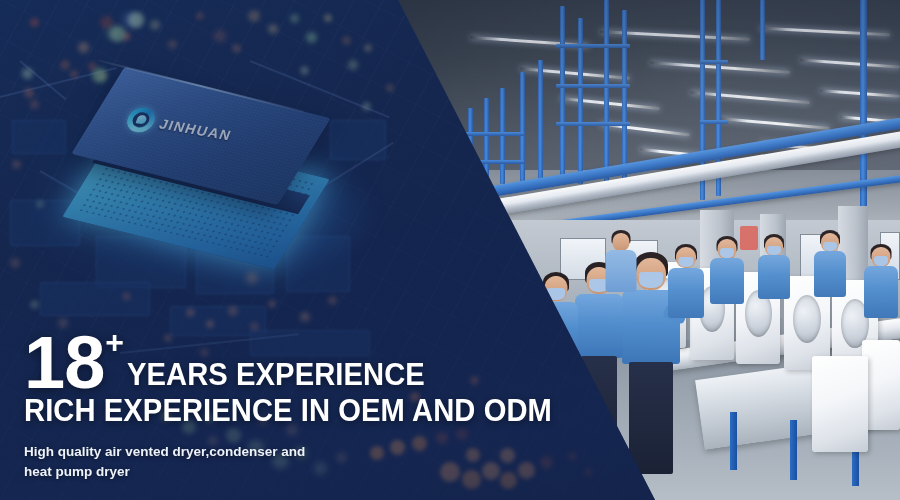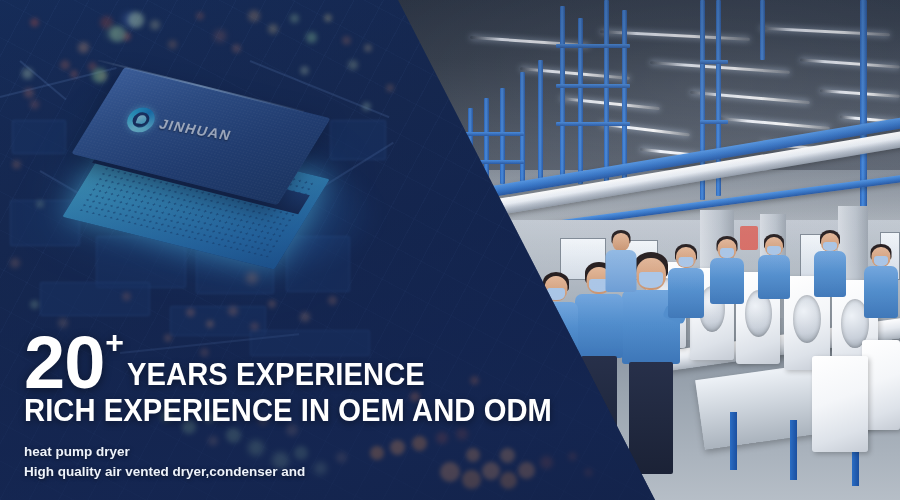--- a/index.html
+++ b/index.html
@@ -615,24 +615,24 @@
     <div class="bokeh" style="left:470px;top:376px;width:9px;height:9px;background:rgba(200,110,66,.6);filter:blur(2px);"></div>
     <div class="bokeh" style="left:520px;top:408px;width:9px;height:9px;background:rgba(160,78,60,.6);filter:blur(2px);"></div>
     <div class="bokeh" style="left:568px;top:452px;width:9px;height:9px;background:rgba(150,72,56,.6);filter:blur(2px);"></div>
     <div class="bokeh" style="left:584px;top:468px;width:9px;height:9px;background:rgba(150,72,56,.55);filter:blur(2px);"></div>
 
     <div class="left-tint"></div>
   </div>
 
   <div class="copy">
     <div class="headline-1">
-      <span class="big-num">20</span>
+      <span class="big-num">18</span>
       <span class="plus">+</span>
       <span class="years">YEARS EXPERIENCE</span>
     </div>
     <div class="headline-2">RICH EXPERIENCE IN OEM AND ODM</div>
     <div class="subcopy">
+      <div>High quality air vented dryer,condenser and</div>
       <div>heat pump dryer</div>
-      <div>High quality air vented dryer,condenser and</div>
     </div>
   </div>
 
 </div>
 
 </body></html>

